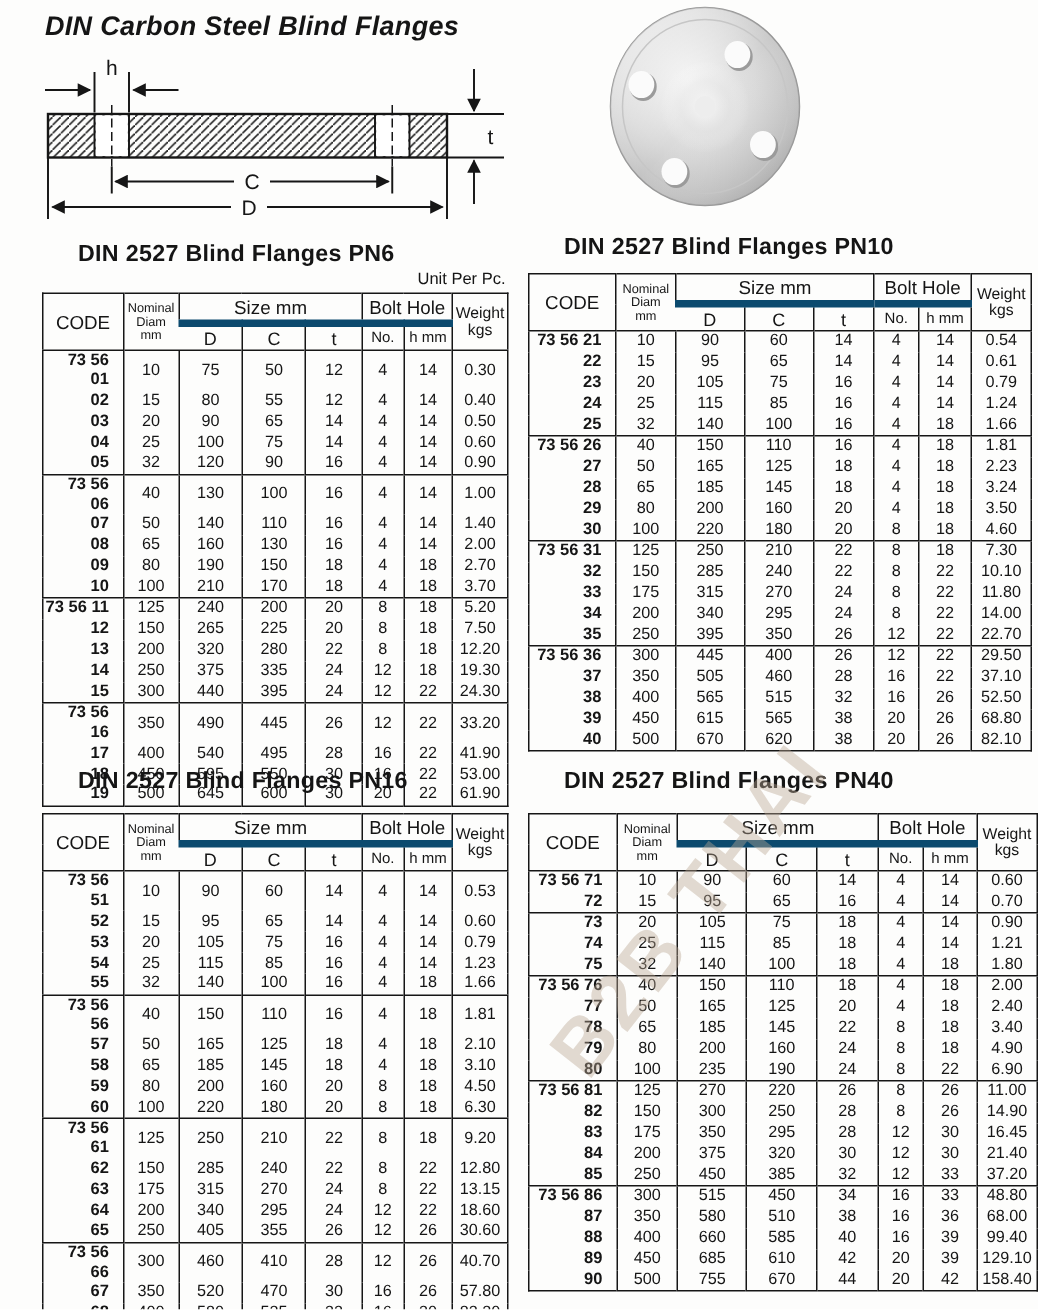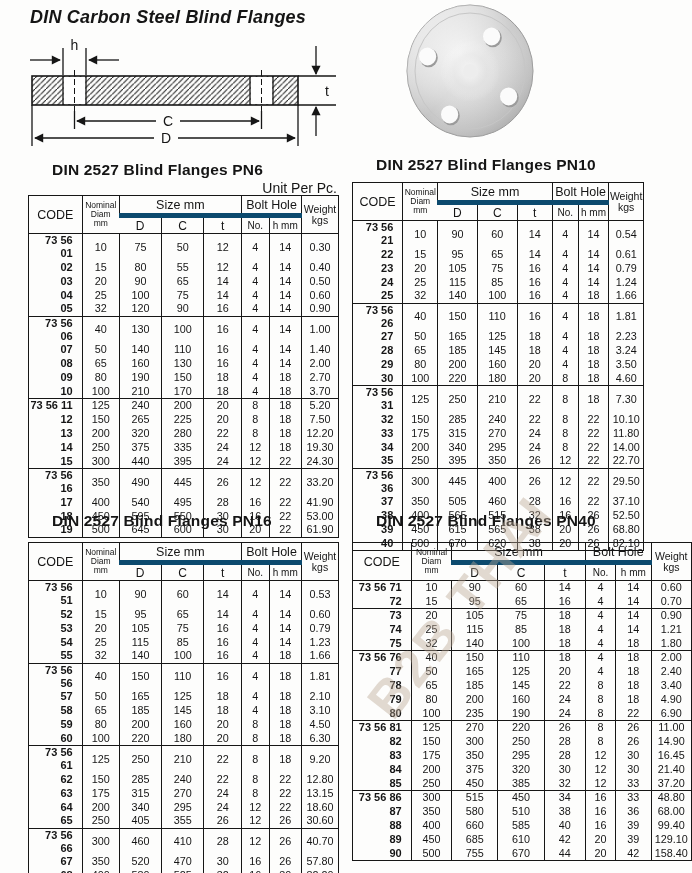--- a/index.html
+++ b/index.html
@@ -17,25 +17,25 @@
   .photo   { position:absolute; left:390px; top:2px; }
   .wm {
     position:absolute; left:308px; top:452px; width:304px; height:310px;
     display:flex; align-items:center; justify-content:center;
     transform:rotate(-52deg);
     font-size:52px; font-weight:700; letter-spacing:3px;
     color:rgba(186,168,148,0.42); z-index:5; pointer-events:none; white-space:nowrap;
   }
   .tbl-block { position:absolute; }
   #b-pn6  { left:28px;  top:161px; width:311px; }
-  #b-pn10 { left:352px; top:156px; width:292px; }
+  #b-pn10 { left:352px; top:156px; width:336px; }
   #b-pn16 { left:28px;  top:512px; width:311px; }
   #b-pn40 { left:352px; top:512px; width:340px; }
   .tbl-title { font-size:15.5px; font-weight:700; letter-spacing:.2px; white-space:nowrap;margin-left:24px; }
-  .unit-note { text-align:right; font-size:14px; margin-top:1px; height:15px; padding-right:2px; }
+  .unit-note { text-align:right; font-size:11px; margin-top:1px; height:15px; padding-right:2px; }
   #b-pn10 table { margin-top:8px; }
   #b-pn16 table, #b-pn40 table { margin-top:12px; }
 
   table.flg {
     border-collapse:collapse; width:100%; table-layout:fixed;
     border:1.5px solid #161616;
   }
   .flg th, .flg td { border-left:1px solid #161616; font-weight:400; text-align:center; overflow:hidden; }
   .flg th:first-child, .flg td:first-child { border-left:none; }
   .flg thead tr:first-child th { height:20px; vertical-align:middle; }

